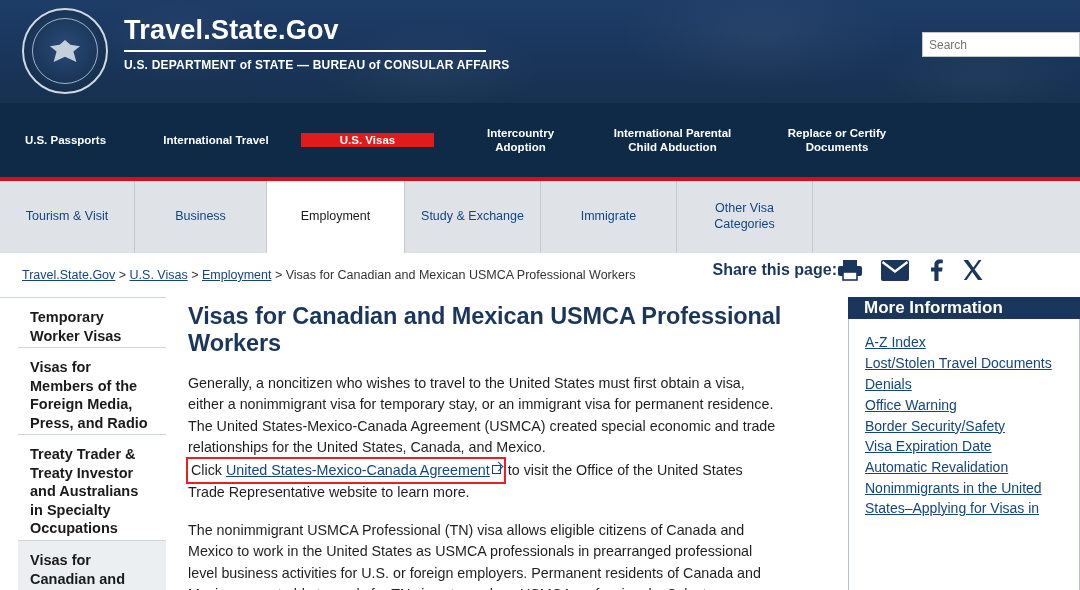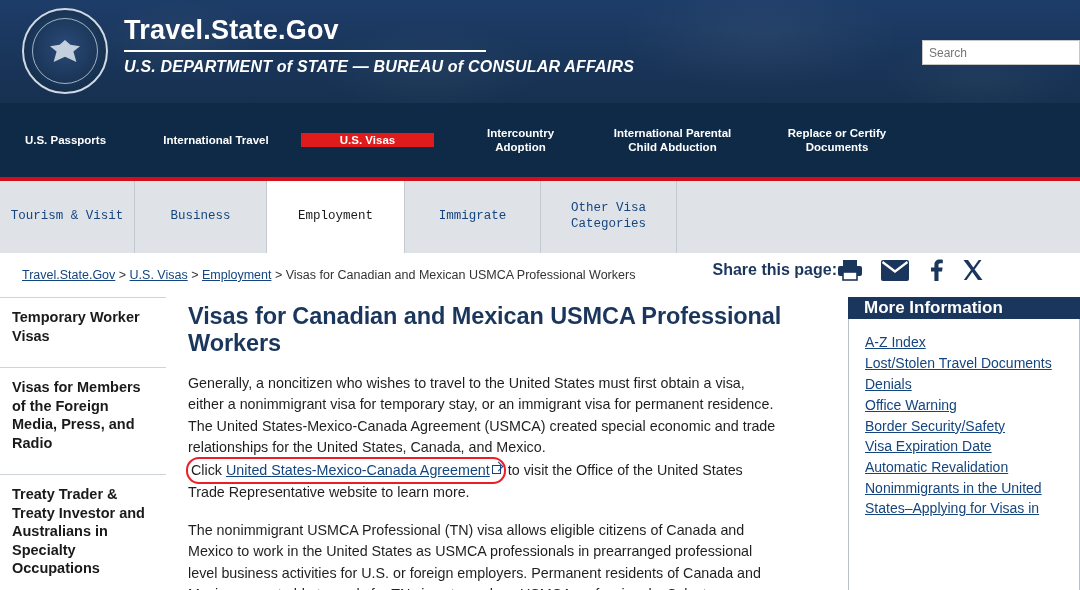--- a/index.html
+++ b/index.html
@@ -55,27 +55,26 @@
     font-size: 27px;
     font-weight: bold;
     letter-spacing: .2px;
     line-height: 1.2;
   }
   .brand-rule {
     width: 362px; height: 2px; background: #ffffff; margin: 4px 0 6px 0;
   }
   .brand-sub {
     color: #ffffff;
-    font-size: 16px;
+    font-size: 12px;
     font-weight: bold;
     letter-spacing: .2px;
-    font-style: italic;
   }
   .search-wrap {
-    position: absolute; right: 0; top: 40px;
+    position: absolute; right: 0; top: 32px;
     display: flex; align-items: center;
   }
   .search-input {
     width: 158px; height: 25px;
     border: 1px solid #c7c7c7;
     background: #ffffff;
     font-size: 12px;
     color: #444;
     padding: 0 6px;
     outline: none;
@@ -110,21 +109,20 @@
   .pn-3 { width: 159px; padding-left: 28px; }
   .pn-4 { width: 159px; }
   .pn-5 { width: 170px; }
 
   
   .secondary-nav {
     height: 72px;
     background: #dfe3e8;
     display: flex;
     align-items: stretch;
-    font-family: Liberation Mono, monospace;
   }
   .snav-item {
     display: flex; align-items: center; justify-content: center;
     text-align: center;
     color: #14457f;
     font-size: 12.5px;
     line-height: 1.25;
     border-right: 1px solid #c3c9d0;
     cursor: pointer;
     padding: 0 8px;
@@ -178,27 +176,28 @@
     display: flex;
     padding: 0;
     height: 320px;
   }
   .left-nav {
     width: 166px;
     flex: 0 0 166px;
     border-top: 1px solid #cfd4da;
   }
   .ln-item {
-    padding: 10px 12px 22px 12px;
+    padding: 10px 12px 2px 12px;
     font-size: 14.5px;
     font-weight: bold;
     color: #1a1a1a;
     line-height: 1.28;
     border-bottom: 1px solid #cfd4da;
     cursor: pointer;
+    margin-left: 18px;
   }
   .ln-item.active {
     background: #eceff2;
   }
 
   .main {
     flex: 1 1 auto;
     padding: 0 22px 0 22px;
   }
   .page-title {
@@ -233,21 +232,20 @@
     right: -2px; top: -3px;
     width: 6px; height: 6px;
     border-top: 1px solid #14457f;
     border-right: 1px solid #14457f;
     transform: rotate(45deg);
   }
   .hl-box {
     outline: 2px solid #ee1c25;
     padding: 1px 3px;
     display: inline-block;
-    border-radius: 11px;
   }
 
   
   .right-rail {
     width: 232px;
     flex: 0 0 232px;
     margin-left: 10px;
   }
   .mi-header {
     background: #1b365d;
@@ -298,20 +296,21 @@
   <div class="pnav-item pn-2 active">U.S. Visas</div>
   <div class="pnav-item pn-3">Intercountry Adoption</div>
   <div class="pnav-item pn-4">International Parental Child Abduction</div>
   <div class="pnav-item pn-5">Replace or Certify Documents</div>
 </div>
 
 <div class="secondary-nav">
   <div class="snav-item sn-0">Tourism &amp; Visit</div>
   <div class="snav-item sn-1">Business</div>
   <div class="snav-item sn-2 active">Employment</div>
+  <div class="snav-item sn-3">Study &amp; Exchange</div>
   <div class="snav-item sn-4">Immigrate</div>
   <div class="snav-item sn-5">Other Visa Categories</div>
 </div>
 
 <div class="crumb-row">
   <div class="breadcrumb">
     <a>Travel.State.Gov</a><span> &gt; </span><a>U.S. Visas</a><span> &gt; </span><a>Employment</a><span> &gt; </span><span>Visas for Canadian and Mexican USMCA Professional Workers</span>
   </div>
 
   <div class="share-block">

